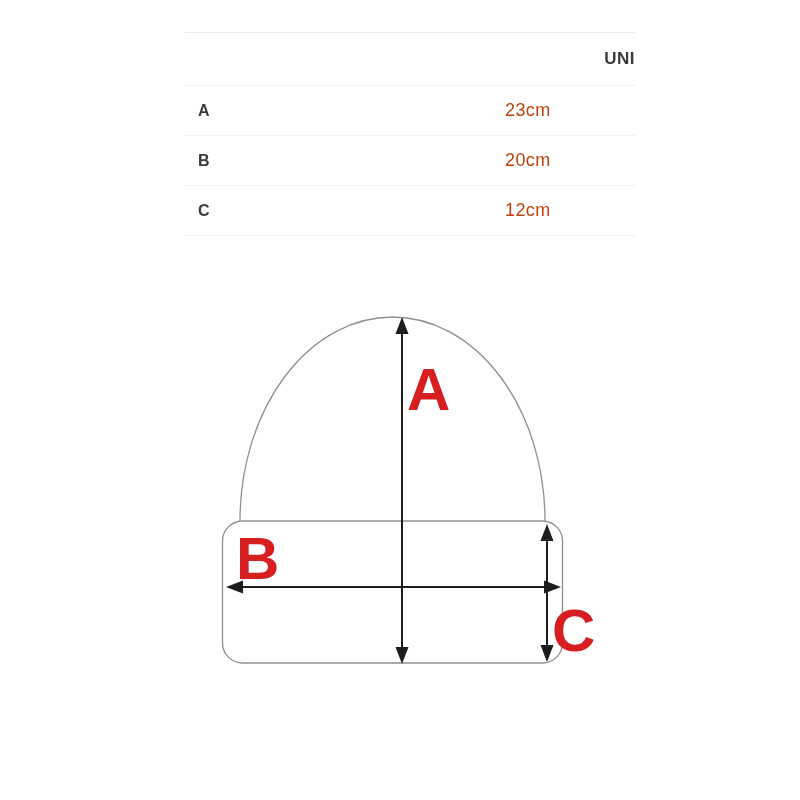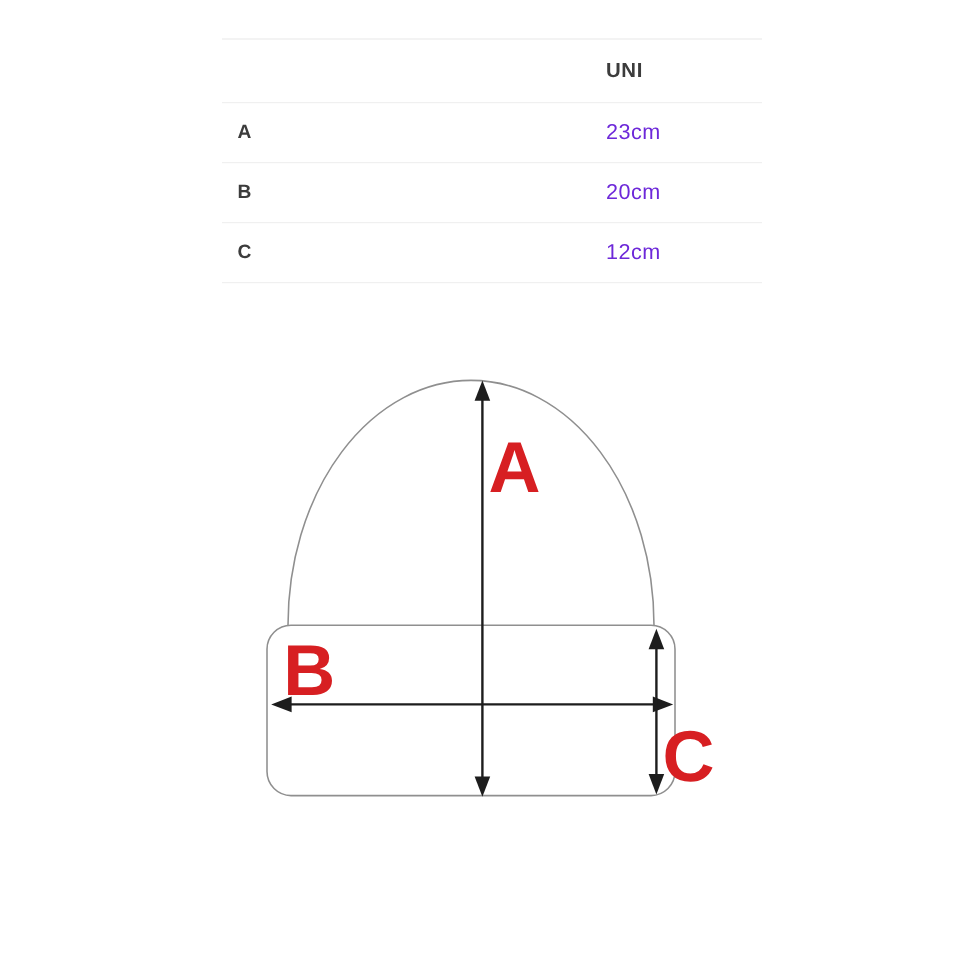--- a/index.html
+++ b/index.html
@@ -9,26 +9,26 @@
     font-family:"Liberation Sans", sans-serif;
   }
 
   
   .size-table { position:absolute; left:185px; top:32px; width:450px; }
   .trow {
     display:flex; align-items:center;
     border-bottom:1px solid #f0f0f0;
     height:50px; box-sizing:border-box;
   }
-  .trow.header { height:54px; border-top:1px solid #ececec; }
+  .trow.header { height:54px; border-top:1px solid #ececec;justify-content:flex-end; }
   .cell-label {
     width:320px; box-sizing:border-box; padding-left:13px;
     font-weight:bold; font-size:16px; color:#3c3c3c;
   }
-  .cell-value { font-size:18px; color:#6d28d9; letter-spacing:0.4px; }
+  .cell-value { font-size:18px; color:#c2410c; letter-spacing:0.4px; }
   .trow.header .cell-value {
     font-weight:bold; font-size:17px; color:#3c3c3c; letter-spacing:0.5px;
   }
 
   
   .diagram-svg { position:absolute; left:0; top:0; }
   .dim-label {
     font-family:"Liberation Sans", sans-serif;
     font-weight:bold; font-size:60px;
   }

